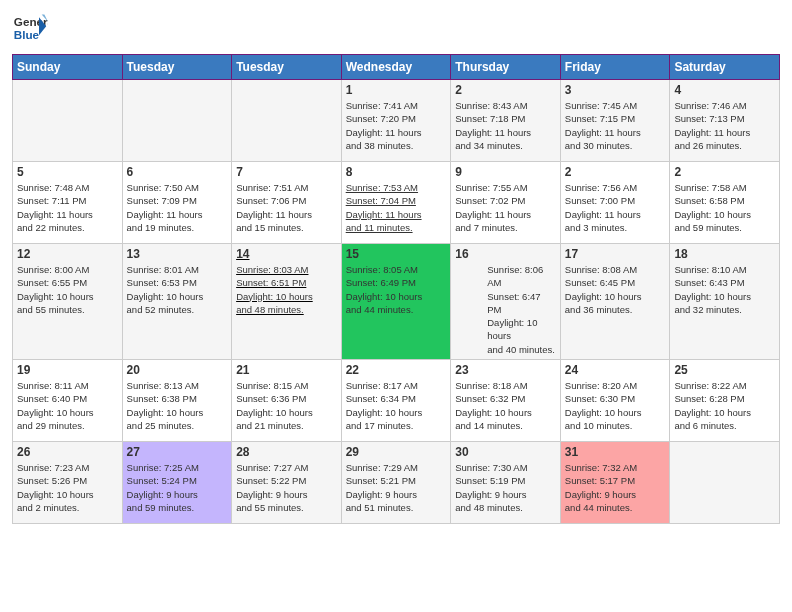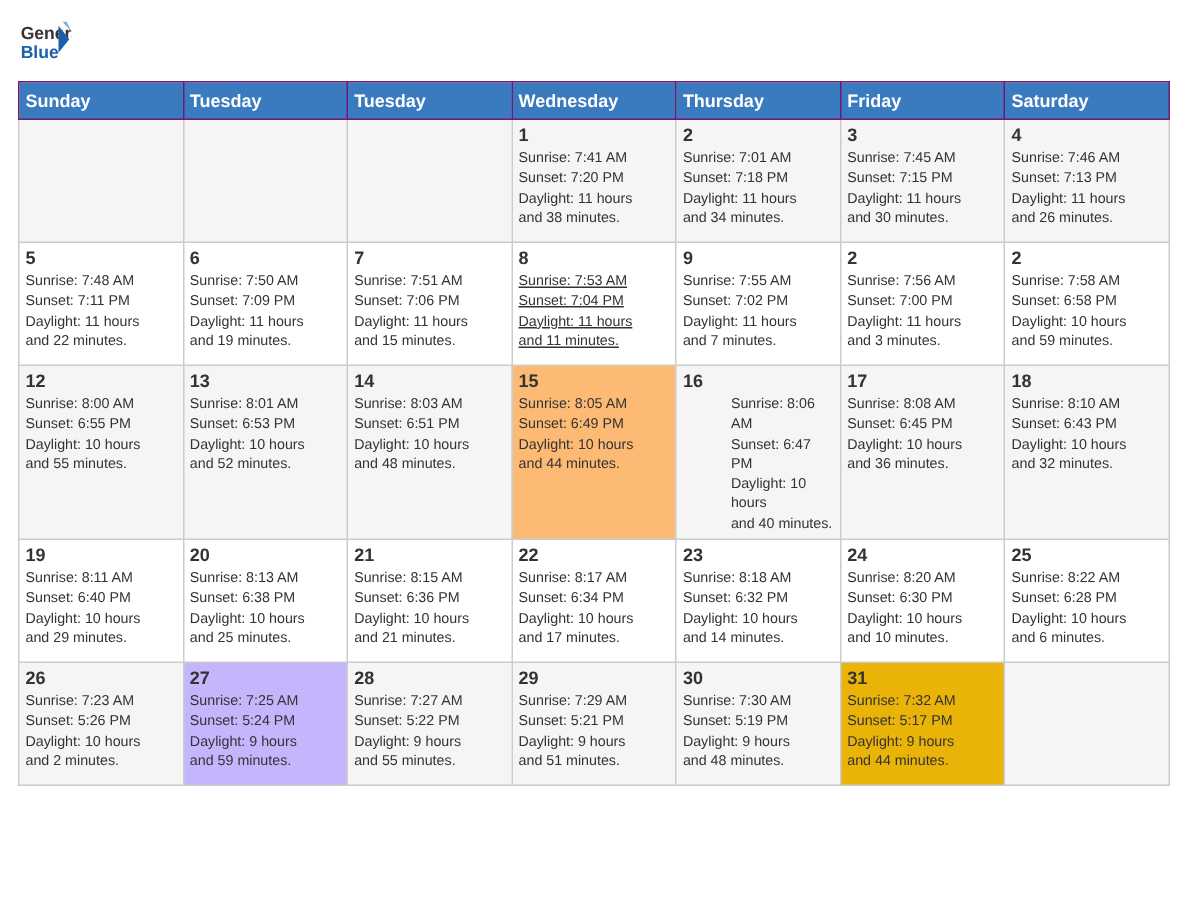--- a/index.html
+++ b/index.html
@@ -120,21 +120,21 @@
           <td class="empty"></td>
           <td style="background: rgb(245, 245, 245);">
             <span class="day-number">1</span>
             <div class="day-info" style="white-space: pre-line;">Sunrise: 7:41 AM
 Sunset: 7:20 PM
 Daylight: 11 hours
 and 38 minutes.</div>
           </td>
           <td style="background: rgb(245, 245, 245);">
             <span class="day-number">2</span>
-            <div class="day-info" style="white-space: pre-line;">Sunrise: 7:01 AM
+            <div class="day-info" style="white-space: pre-line;">Sunrise: 8:43 AM
 Sunset: 7:18 PM
 Daylight: 11 hours
 and 34 minutes.</div>
           </td>
           <td style="background: rgb(245, 245, 245);">
             <span class="day-number">3</span>
             <div class="day-info" style="white-space: pre-line;">Sunrise: 7:45 AM
 Sunset: 7:15 PM
 Daylight: 11 hours
 and 30 minutes.</div>
@@ -206,28 +206,28 @@
 Daylight: 10 hours
 and 55 minutes.</div>
           </td>
           <td style="background: rgb(245, 245, 245);">
             <span class="day-number">13</span>
             <div class="day-info" style="white-space: pre-line;">Sunrise: 8:01 AM
 Sunset: 6:53 PM
 Daylight: 10 hours
 and 52 minutes.</div>
           </td>
-          <td style="background: rgb(245, 245, 245);">
+          <td style="background: rgb(245, 245, 245); text-decoration: underline;">
             <span class="day-number">14</span>
             <div class="day-info" style="white-space: pre-line;">Sunrise: 8:03 AM
 Sunset: 6:51 PM
 Daylight: 10 hours
 and 48 minutes.</div>
           </td>
-          <td style="background: #fdba74;">
+          <td style="background: #22c55e;">
             <span class="day-number">15</span>
             <div class="day-info" style="white-space: pre-line;">Sunrise: 8:05 AM
 Sunset: 6:49 PM
 Daylight: 10 hours
 and 44 minutes.</div>
           </td>
           <td style="background: rgb(245, 245, 245);">
             <span class="day-number">16</span>
             <div class="day-info" style="white-space: pre-line; margin-left: 32px;">Sunrise: 8:06 AM
 Sunset: 6:47 PM
@@ -329,21 +329,21 @@
 Daylight: 9 hours
 and 51 minutes.</div>
           </td>
           <td style="background: rgb(245, 245, 245);">
             <span class="day-number">30</span>
             <div class="day-info" style="white-space: pre-line;">Sunrise: 7:30 AM
 Sunset: 5:19 PM
 Daylight: 9 hours
 and 48 minutes.</div>
           </td>
-          <td style="background: #eab308;">
+          <td style="background: #fca5a5;">
             <span class="day-number">31</span>
             <div class="day-info" style="white-space: pre-line;">Sunrise: 7:32 AM
 Sunset: 5:17 PM
 Daylight: 9 hours
 and 44 minutes.</div>
           </td>
           <td class="empty"></td>
         </tr>
       </tbody>
   </table>

